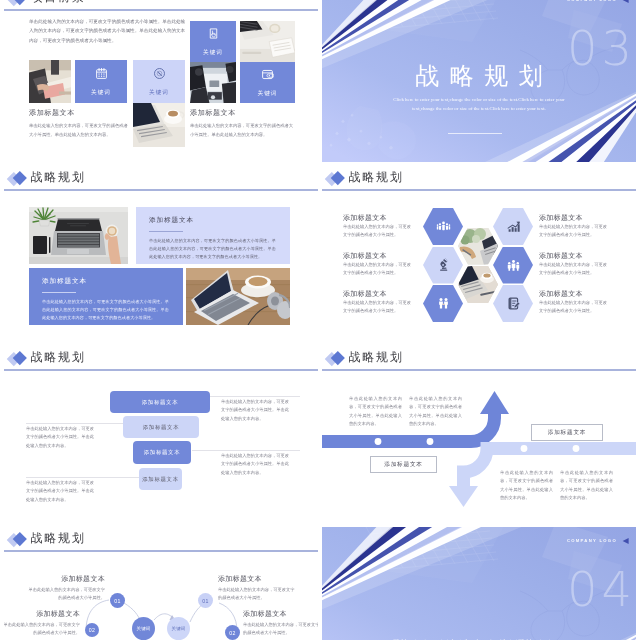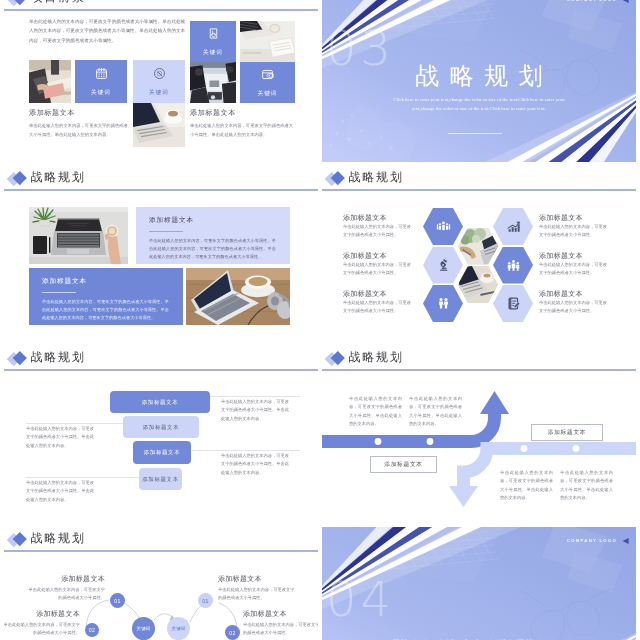--- a/index.html
+++ b/index.html
@@ -17,21 +17,21 @@
   .dia{position:absolute;width:9.6px;height:9.6px;transform:rotate(45deg);}
   .dia-back{left:5.2px;top:8.4px;background:#c0caf2;}
   .dia-front{left:11.4px;top:6.8px;background:#5d78d2;}
   .hdr-title{position:absolute;left:26.5px;top:3.8px;font-size:12px;color:#3f3f44;
              letter-spacing:1.8px;font-family:"Liberation Serif",serif;font-weight:400;line-height:14px;}
   .hdr-rule{position:absolute;left:0;top:23.4px;width:314px;height:1.5px;background:#a8b3dc;}
 
   
   .divider{background:#a8b6ef;}
   .div-svg{position:absolute;left:0;top:0;width:314px;height:176px;}
-  .div-num{position:absolute;width:314px;text-align:left;font-size:48px;color:rgba(255,255,255,.36);
+  .div-num{position:absolute;width:314px;text-align:right;font-size:48px;color:rgba(255,255,255,.36);
            font-family:"DejaVu Sans",sans-serif;font-weight:300;letter-spacing:4px;line-height:1;text-indent:4px;}
   .div-title{position:absolute;width:314px;text-align:center;font-size:24px;color:#ffffff;
              letter-spacing:10.5px;font-family:"Liberation Serif",serif;text-indent:10.5px;line-height:26px;}
   .div-sub{position:absolute;width:188px;left:63px;text-align:center;font-size:4.9px;color:rgba(255,255,255,.95);
            line-height:1.75;font-family:"Liberation Serif",serif;}
   .div-rule{position:absolute;height:1px;background:rgba(255,255,255,.7);}
   .div-logo{position:absolute;font-size:4.2px;color:rgba(255,255,255,.92);letter-spacing:1.3px;
             font-family:"Liberation Sans",sans-serif;font-weight:600;}
 
   
@@ -766,21 +766,21 @@
       <polygon points="318,104 150,182 196,182 318,115" fill="#ffffff" opacity=".20"></polygon>
       <polygon points="318,105.5 174,182 196,182 318,108" fill="#ffffff" opacity=".99"></polygon>
       <polygon points="318,107.5 190,182 206,182 318,110" fill="#b0bcee" opacity=".8"></polygon>
       <polygon points="318,109.5 204,182 220,182 318,112" fill="#ffffff" opacity=".99"></polygon>
       <polygon points="318,111.5 218,182 232,182 318,114" fill="#4553ae"></polygon>
       <polygon points="318,113.5 232,182 248,182 318,116" fill="#ffffff" opacity=".99"></polygon>
       <polygon points="318,115.5 248,182 262,182 318,118" fill="#2b3490"></polygon>
       <polygon points="318,117.5 262,182 278,182 318,120" fill="#ffffff" opacity=".85"></polygon>
     </g>
   </svg>
-  <div class="div-num" style="top:48px">04</div>
+  <div class="div-num" style="top:38px">04</div>
   <div class="div-sub" style="top:110px">Click here to enter your text,change the color or size of the text.Click here to enter your text,change the color or size of the text.Click here to enter your text.</div>
 
   <div class="div-logo" style="right:19px;top:11px">COMPANY LOGO</div>
   <svg style="position:absolute;right:6px;top:9px;width:10px;height:10px" viewBox="0 0 10 10">
     <path d="M8.6,2 L8.6,8 L2.6,5 Z" fill="#414fae"></path>
   </svg>
 </div>
 
 </div>
 

